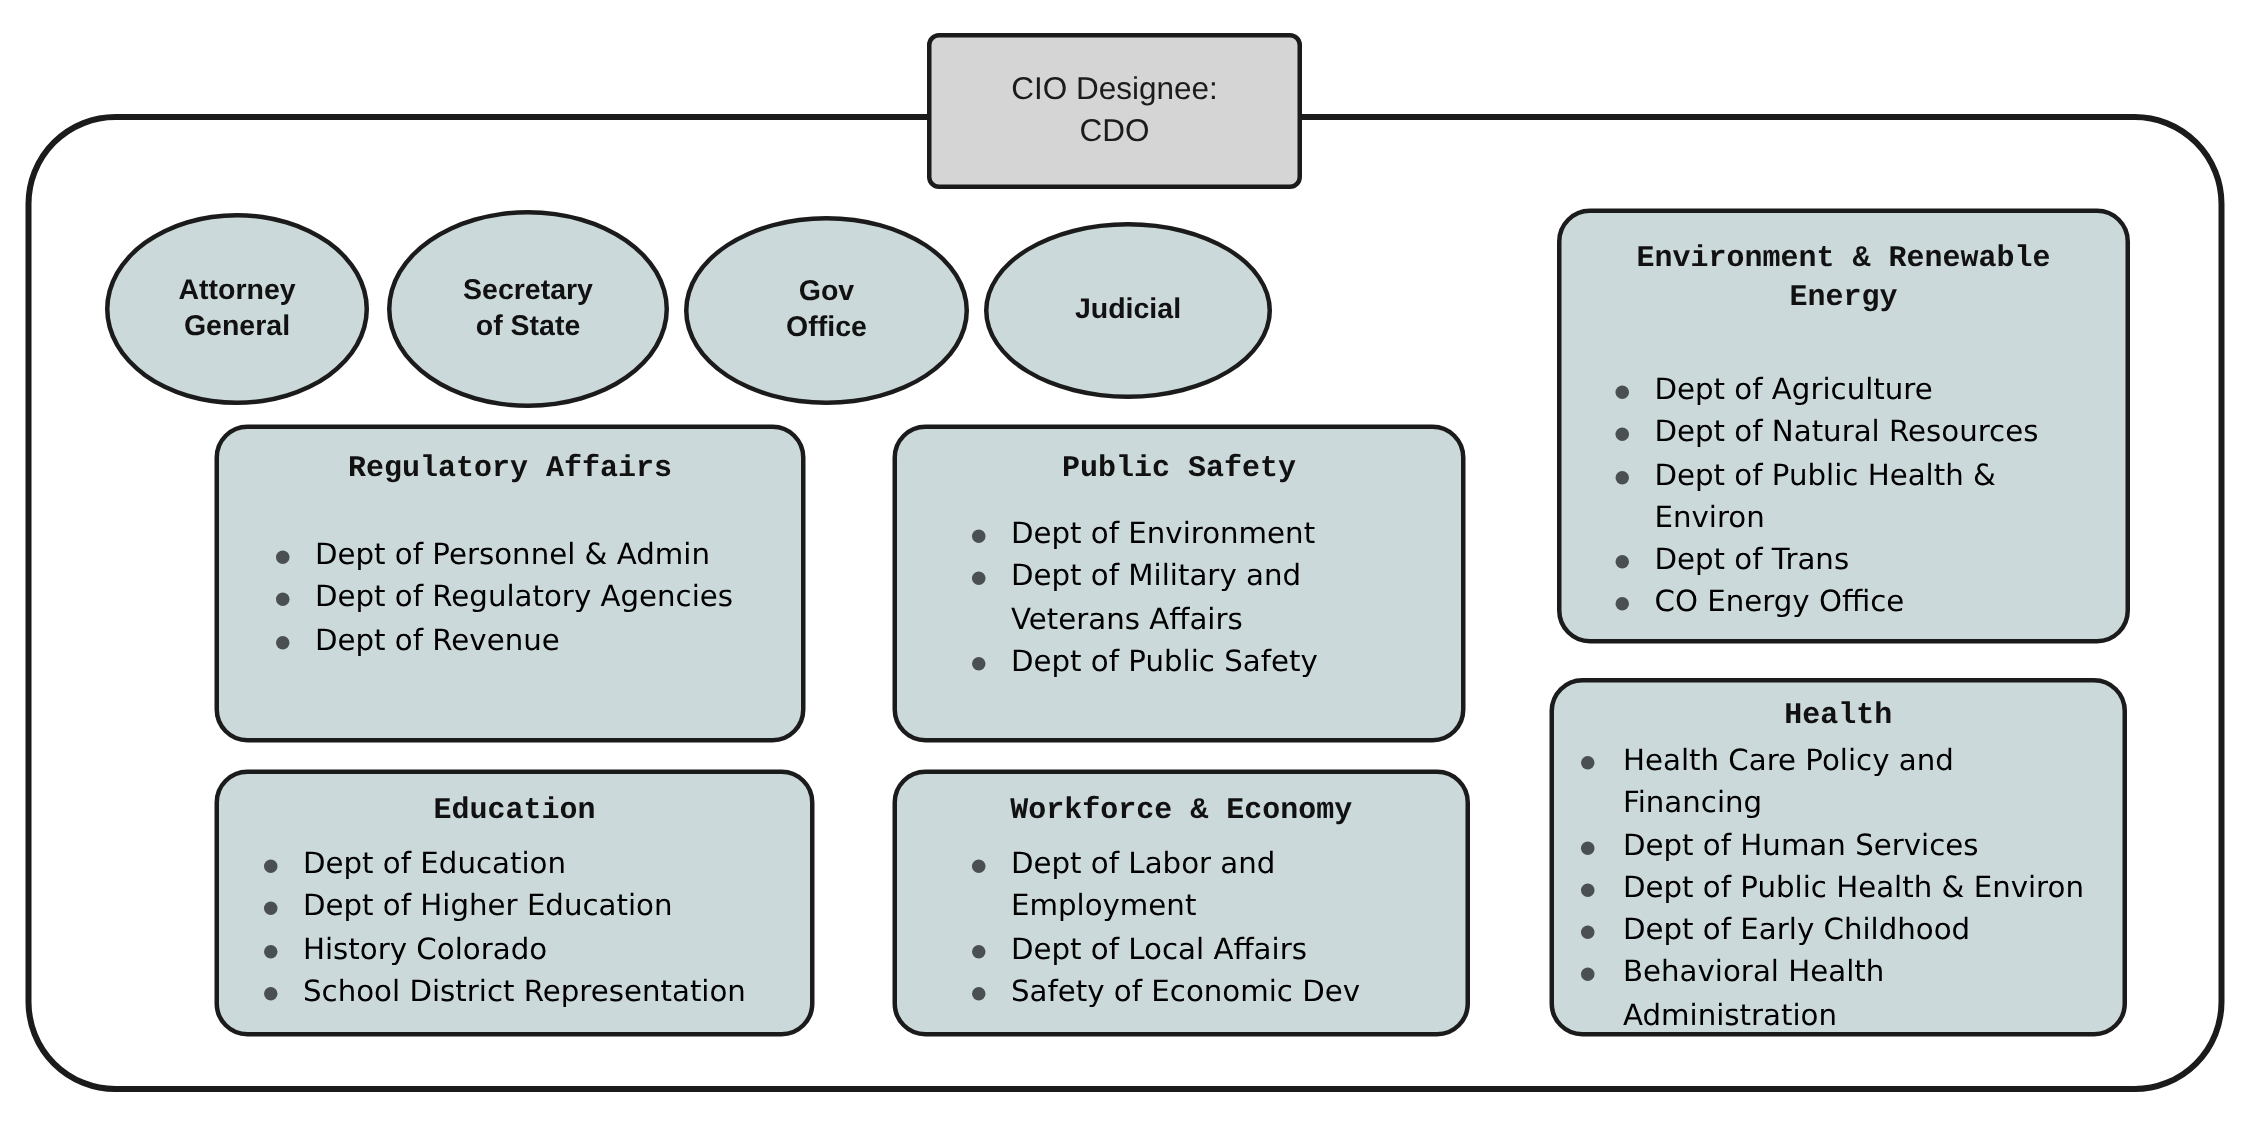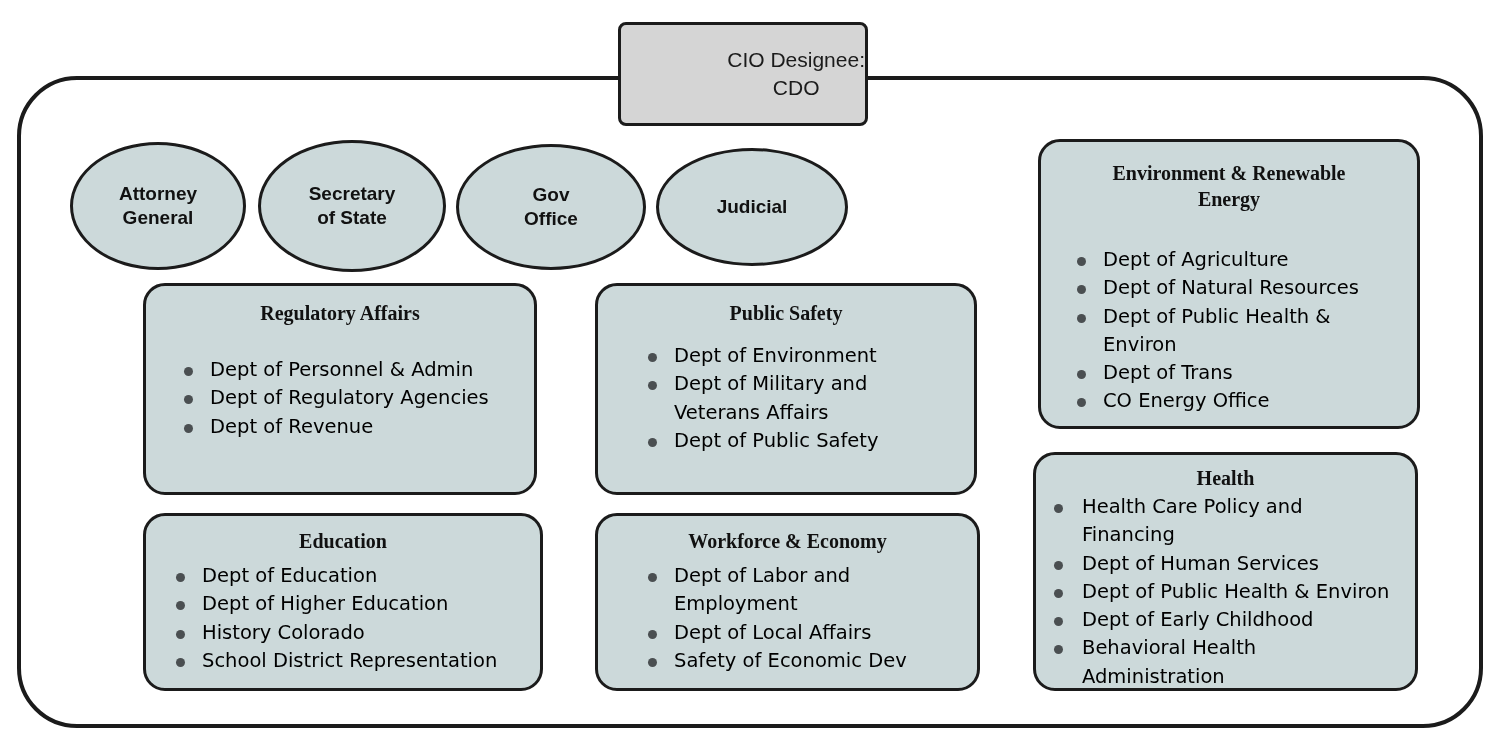--- a/index.html
+++ b/index.html
@@ -38,21 +38,21 @@
     left: 618px;
     top: 22px;
     width: 250px;
     height: 104px;
     background: #d5d5d5;
     border: 3px solid #1b1b1b;
     border-radius: 8px;
     box-sizing: border-box;
     display: flex;
     align-items: center;
-    justify-content: flex-end;
+    justify-content: center;
     z-index: 5;
   }
   .cdo-text {
     font-family: "Liberation Sans", sans-serif;
     font-size: 21px;
     line-height: 1.35;
     color: #1b1b1b;
     text-align: center;
     white-space: pre-line;
   }
@@ -92,21 +92,21 @@
   .card-inner {
     position: absolute;
     left: 0;
     top: 0;
     right: 0;
     bottom: 0;
     overflow: hidden;
     border-radius: 19px;
   }
   .card-title {
-    font-family: Liberation Serif, serif;
+    font-family: Liberation Mono, monospace;
     font-weight: bold;
     font-size: 20px;
     line-height: 1.3;
     color: #111111;
     text-align: center;
     white-space: pre-line;
   }
   .card-list {
     list-style: none;
     margin: 0;

